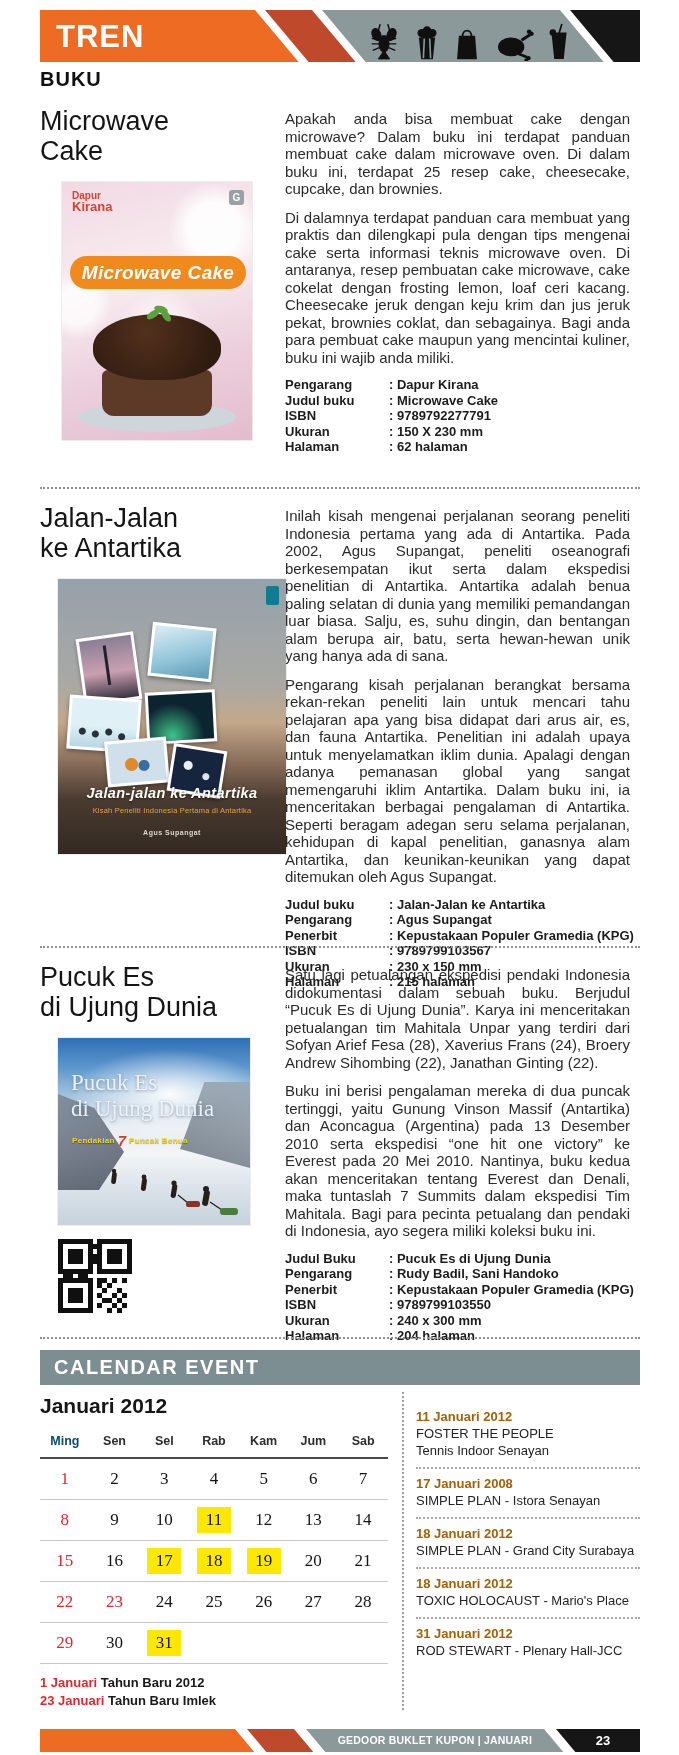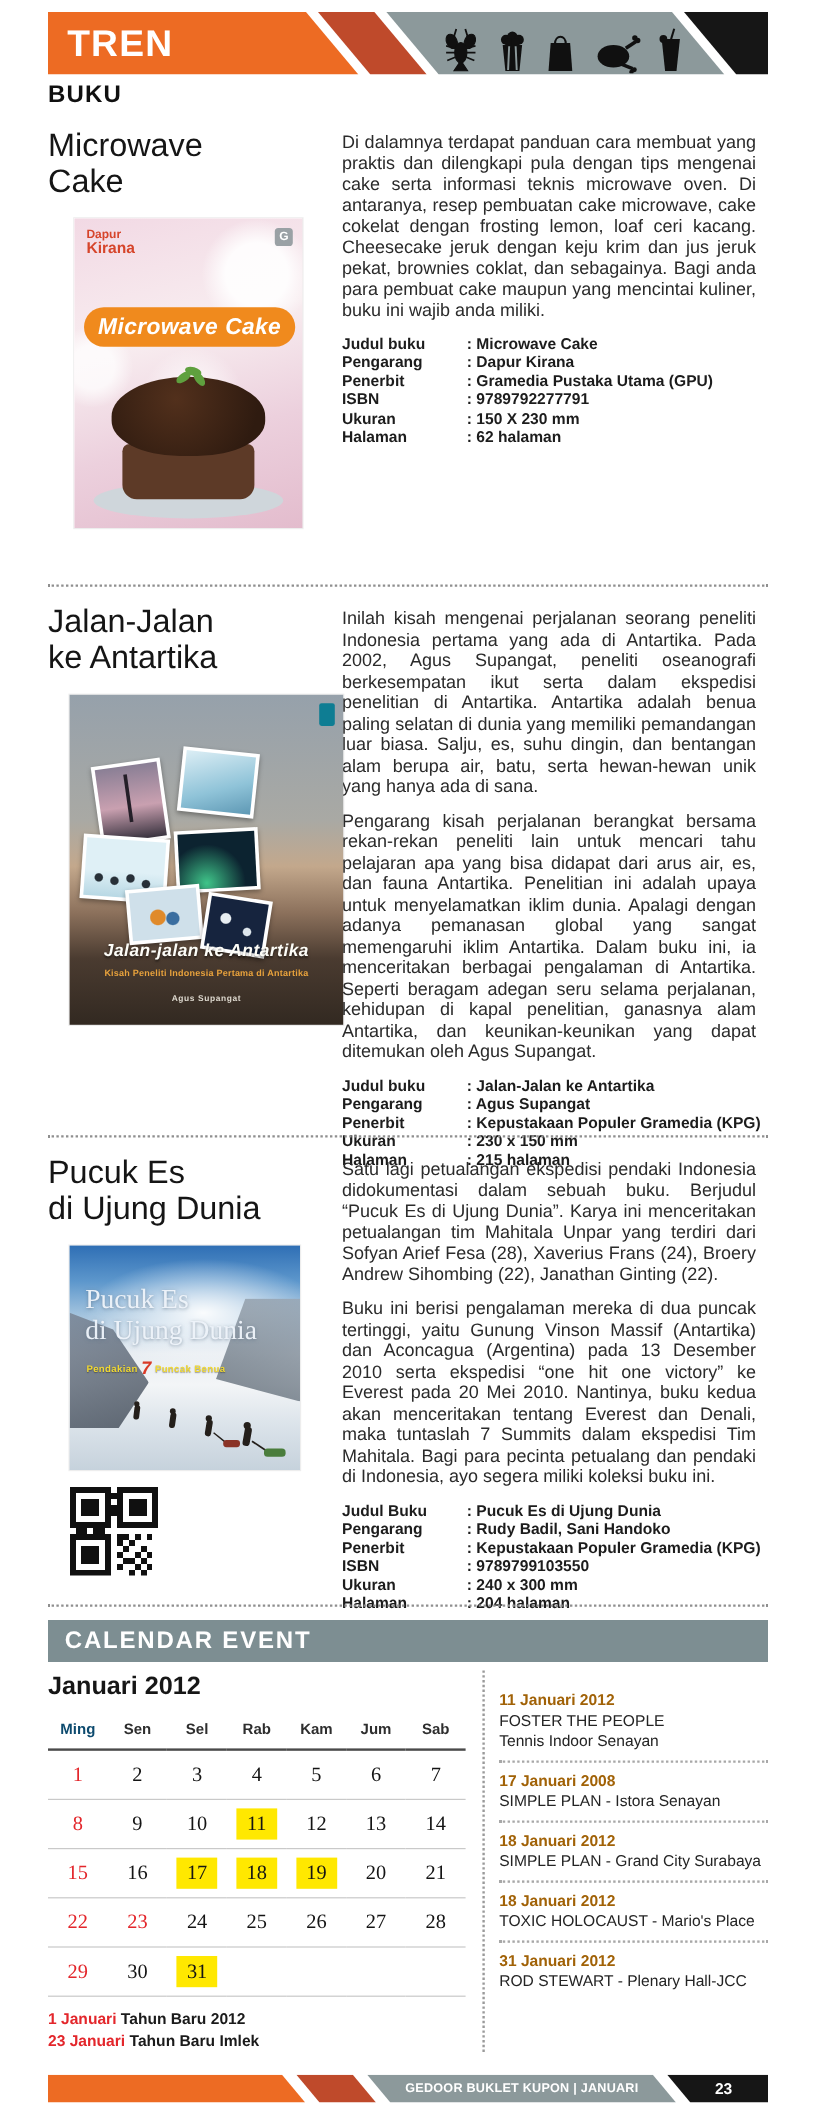--- a/index.html
+++ b/index.html
@@ -70,21 +70,21 @@
        radial-gradient(circle at 78% 74%,#283038 3px,rgba(0,0,0,0) 4px),
        linear-gradient(#dff0f6 55%,#b8d8e4 100%);}
   .ph5{left:48px;top:160px;transform:rotate(-5deg);} .ph5 .in{width:56px;height:40px;background:
        radial-gradient(circle at 40% 55%,#e08a2a 6px,rgba(0,0,0,0) 7px),
        radial-gradient(circle at 62% 60%,#3a6ea0 5px,rgba(0,0,0,0) 6px),#cfe0ea;}
   .ph6{left:112px;top:168px;transform:rotate(9deg);} .ph6 .in{width:48px;height:42px;background:
        radial-gradient(circle at 30% 40%,#e8eef2 4px,rgba(0,0,0,0) 5px),
        radial-gradient(circle at 70% 60%,#dde6ec 3px,rgba(0,0,0,0) 4px),#16243e;}
   .c2-title,.c2-sub,.c2-auth{position:absolute;left:0;width:100%;text-align:center;}
   .c2-title{top:206px;color:#fdfdf8;font-style:italic;font-weight:700;font-size:14.5px;letter-spacing:.4px;text-shadow:0 1px 2px rgba(0,0,0,.55);}
-  .c2-sub{top:227px;color:#E8A23C;font-weight:700;font-size:7.5px;letter-spacing:.2px;}
+  .c2-sub{top:227px;color:#E8A23C;font-weight:400;font-size:7.5px;letter-spacing:.2px;}
   .c2-auth{top:250px;color:#ded9cf;font-weight:700;font-size:7px;letter-spacing:.5px;}
 
   .c3{margin-left:18px;width:192px;height:187px;background:
       radial-gradient(ellipse 130px 60px at 58% 30%, rgba(255,255,255,.95) 0%, rgba(255,255,255,0) 75%),
       linear-gradient(180deg,#2F6FB5 0%,#5D97CC 16%,#9FC1DD 30%,#E8EDF2 48%,#F3F5F7 62%,#DBE3EA 80%,#C6D2DC 100%);}
   .c3-rockL{position:absolute;left:0;top:52px;width:66px;height:100px;background:linear-gradient(160deg,#7b8797,#47505c);
             clip-path:polygon(0 4%,55% 18%,100% 62%,62% 100%,0 100%);opacity:.85;}
   .c3-rockR{position:absolute;right:0;top:44px;width:70px;height:86px;background:linear-gradient(200deg,#9aa6b2,#5d6873);
             clip-path:polygon(35% 0,100% 0,100% 100%,0 78%);opacity:.8;}
   .c3-t1,.c3-t2{position:absolute;left:13px;font-family:"Liberation Serif",serif;color:rgba(238,244,250,.96);
@@ -210,25 +210,25 @@
         <div class="c1-base"></div>
         <div class="c1-dome"></div>
         <div class="c1-mint">
           <span class="leaf lf1"></span>
             <span class="leaf lf2"></span>
             <span class="leaf lf3"></span>
         </div>
       </div>
     </div>
     <div class="bright">
+      <p>Apakah anda bisa membuat cake dengan microwave? Dalam buku ini terdapat panduan membuat cake dalam microwave oven. Di dalam buku ini, terdapat 25 resep cake, cheesecake, cupcake, dan brownies.</p>
       <p>Di dalamnya terdapat panduan cara membuat yang praktis dan dilengkapi pula dengan tips mengenai cake serta informasi teknis microwave oven. Di antaranya, resep pembuatan cake microwave, cake cokelat dengan frosting lemon, loaf ceri kacang. Cheesecake jeruk dengan keju krim dan jus jeruk pekat, brownies coklat, dan sebagainya. Bagi anda para pembuat cake maupun yang mencintai kuliner, buku ini wajib anda miliki.</p>
       <div class="details">
+        <div class="drow"><span class="dlabel">Pengarang</span><span class="dvalue">: Dapur Kirana</span></div>
         <div class="drow"><span class="dlabel">Judul buku</span><span class="dvalue">: Microwave Cake</span></div>
-        <div class="drow"><span class="dlabel">Pengarang</span><span class="dvalue">: Dapur Kirana</span></div>
-        <div class="drow"><span class="dlabel">Penerbit</span><span class="dvalue">: Gramedia Pustaka Utama (GPU)</span></div>
         <div class="drow"><span class="dlabel">ISBN</span><span class="dvalue">: 9789792277791</span></div>
         <div class="drow"><span class="dlabel">Ukuran</span><span class="dvalue">: 150 X 230 mm</span></div>
         <div class="drow"><span class="dlabel">Halaman</span><span class="dvalue">: 62 halaman</span></div>
       </div>
     </div>
   </div>
 
   <div class="dotsep" id="sep1"></div>
 
   <div class="book" id="book2">
@@ -263,20 +263,21 @@
         <div class="c2-auth">Agus Supangat</div>
       </div>
     </div>
     <div class="bright">
       <p>Inilah kisah mengenai perjalanan seorang peneliti Indonesia pertama yang ada di Antartika. Pada 2002, Agus Supangat, peneliti oseanografi berkesempatan ikut serta dalam ekspedisi penelitian di Antartika. Antartika adalah benua paling selatan di dunia yang memiliki pemandangan luar biasa. Salju, es, suhu dingin, dan bentangan alam berupa air, batu, serta hewan-hewan unik yang hanya ada di sana.</p>
       <p>Pengarang kisah perjalanan berangkat bersama rekan-rekan peneliti lain untuk mencari tahu pelajaran apa yang bisa didapat dari arus air, es, dan fauna Antartika. Penelitian ini adalah upaya untuk menyelamatkan iklim dunia. Apalagi dengan adanya pemanasan global yang sangat memengaruhi iklim Antartika. Dalam buku ini, ia menceritakan berbagai pengalaman di Antartika. Seperti beragam adegan seru selama perjalanan, kehidupan di kapal penelitian, ganasnya alam Antartika, dan keunikan-keunikan yang dapat ditemukan oleh Agus Supangat.</p>
       <div class="details">
         <div class="drow"><span class="dlabel">Judul buku</span><span class="dvalue">: Jalan-Jalan ke Antartika</span></div>
         <div class="drow"><span class="dlabel">Pengarang</span><span class="dvalue">: Agus Supangat</span></div>
         <div class="drow"><span class="dlabel">Penerbit</span><span class="dvalue">: Kepustakaan Populer Gramedia (KPG)</span></div>
+        <div class="drow"><span class="dlabel">ISBN</span><span class="dvalue">: 9789799103567</span></div>
         <div class="drow"><span class="dlabel">Ukuran</span><span class="dvalue">: 230 x 150 mm</span></div>
         <div class="drow"><span class="dlabel">Halaman</span><span class="dvalue">: 215 halaman</span></div>
       </div>
     </div>
   </div>
 
   <div class="dotsep" id="sep2"></div>
 
   <div class="book" id="book3">
     <div class="bleft">

